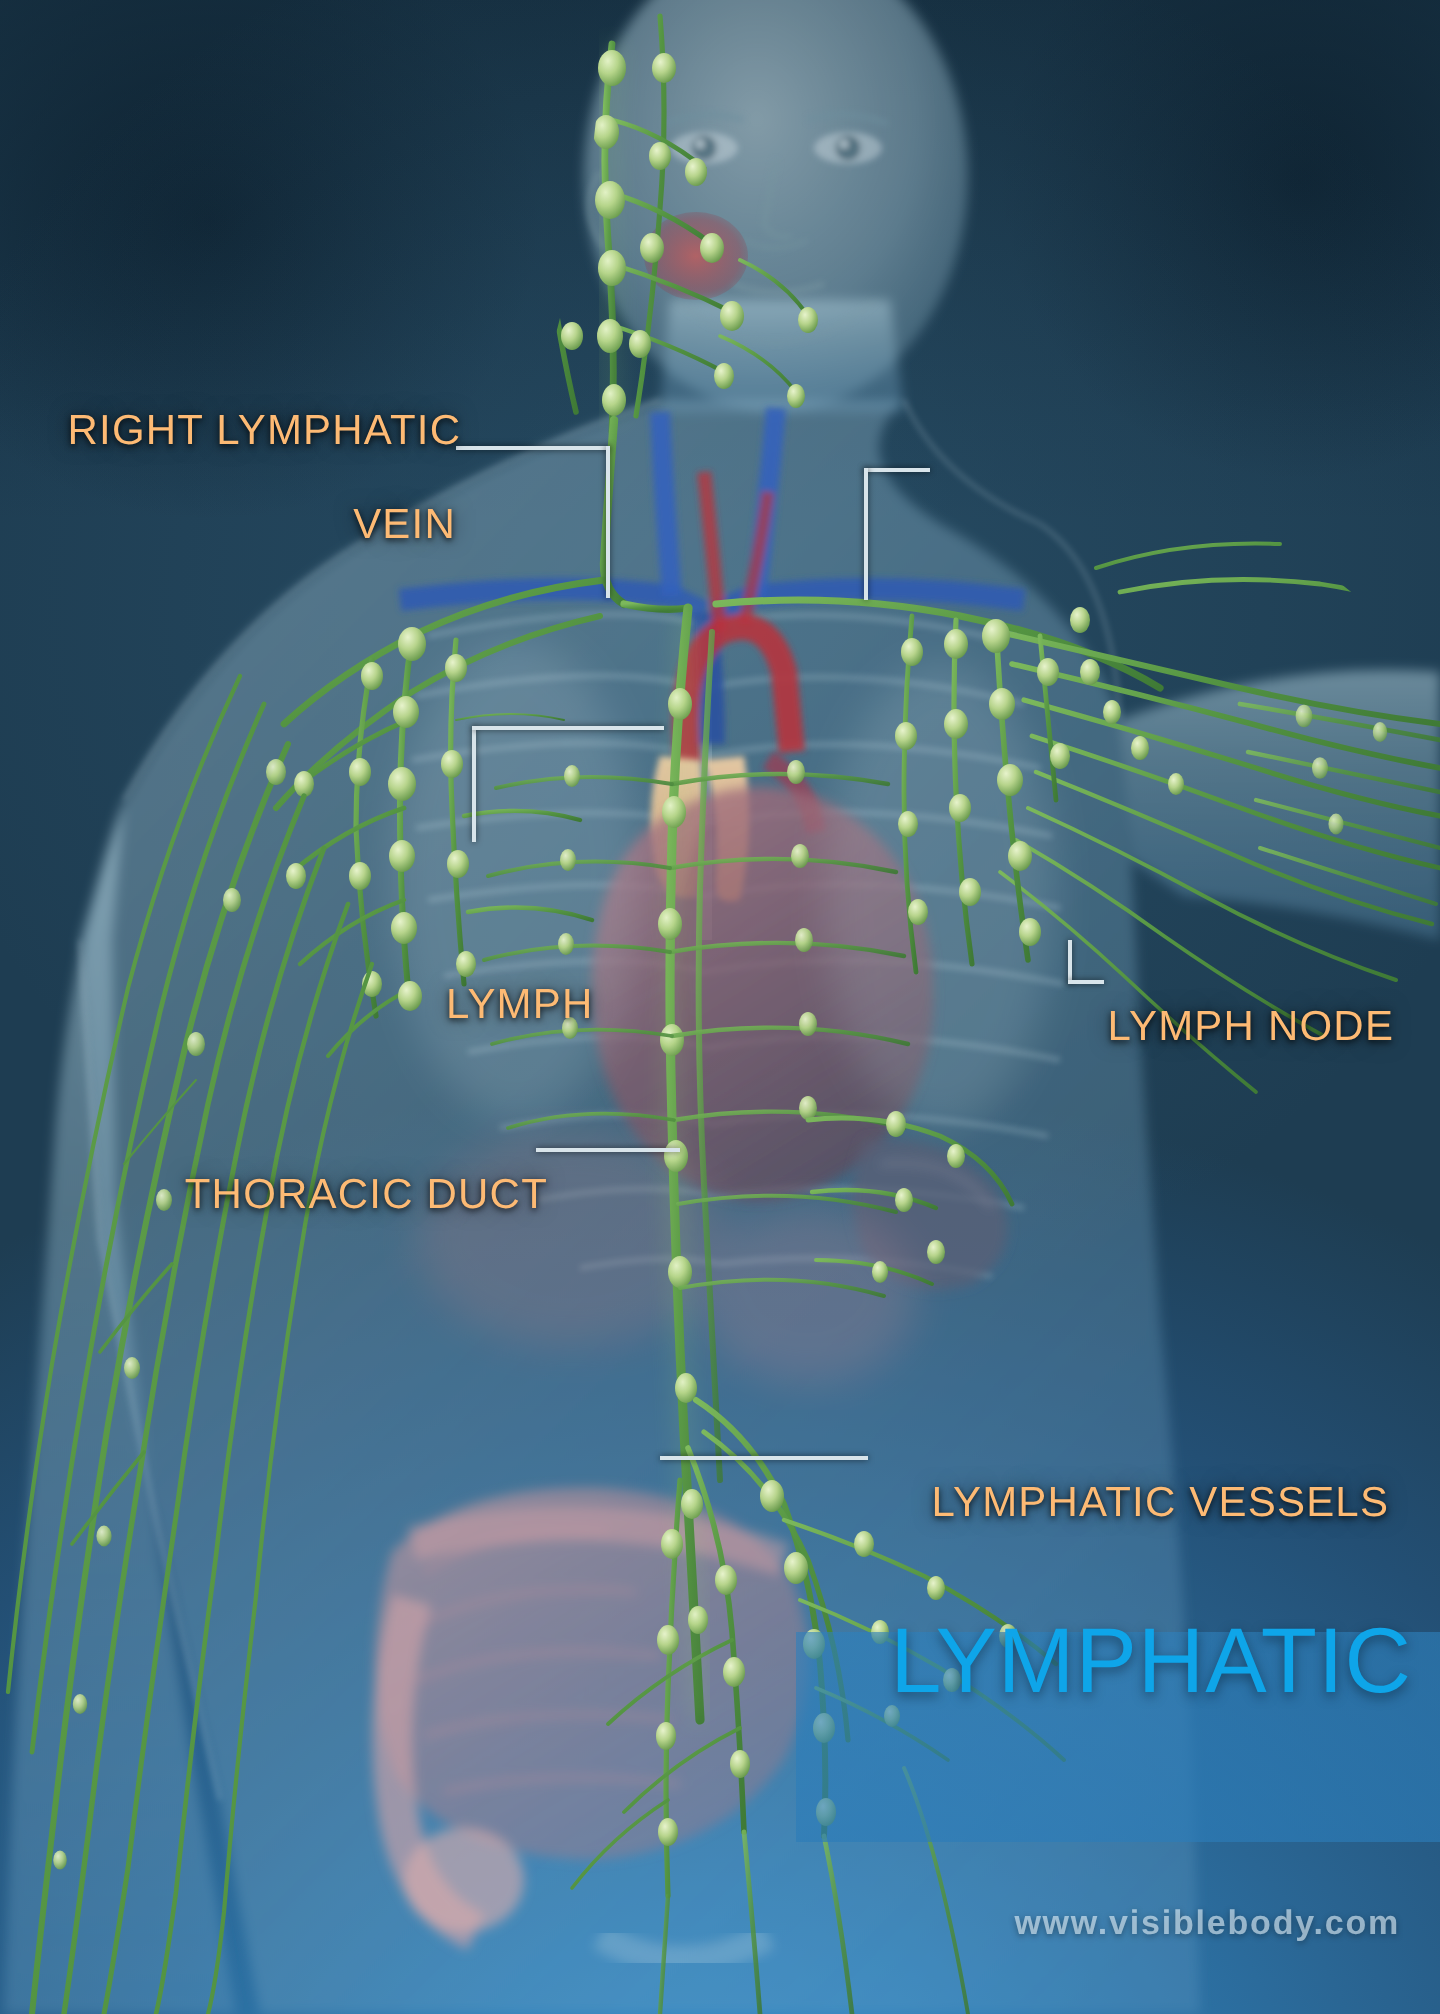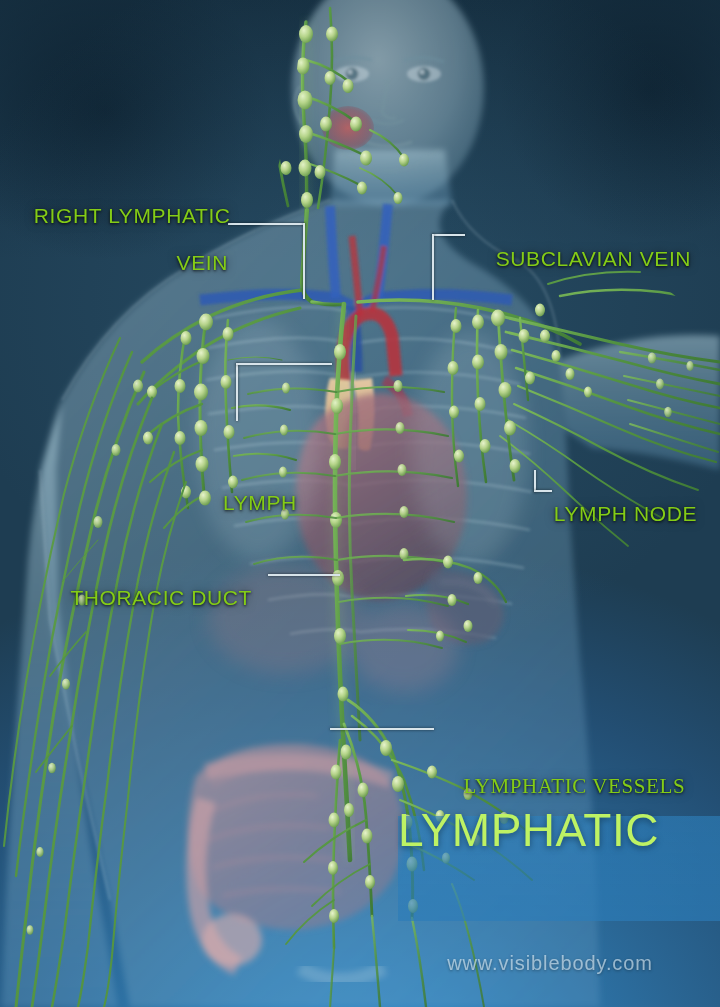--- a/index.html
+++ b/index.html
@@ -34,21 +34,21 @@
     background:radial-gradient(closest-side, rgba(10,28,42,0.70), rgba(10,28,42,0) 100%);
   }
 
   
   .art{position:absolute;inset:0;}
   .art svg{position:absolute;inset:0;width:720px;height:1007px;display:block;}
 
   
   .label{
     position:absolute;
-    color:#84cc16;
+    color:#fdba74;
     font-size:21px;
     letter-spacing:0.6px;
     line-height:1.12;
     text-shadow:0 1px 3px rgba(0,0,0,0.85), 0 0 10px rgba(0,0,0,0.55);
     white-space:pre;
     pointer-events:auto;
   }
   .label.right-align{text-align:right;}
 
   
@@ -58,36 +58,38 @@
 
   
   .title-plate{
     position:absolute;
     left:398px;top:816px;width:322px;height:105px;
     background:linear-gradient(180deg, rgba(46,128,188,0.62) 0%, rgba(44,124,184,0.66) 100%);
   }
   .title-text{
     position:absolute;
     left:398px;top:808px;width:308px;
-    color:#bef264;
+    text-align:right;
+    color:#0ea5e9;
     font-size:46px;
     line-height:0.96;
     letter-spacing:0.5px;
     text-shadow:0 2px 6px rgba(8,30,48,0.55);
   }
   .title-text .line{display:block;}
 
   .watermark{
     position:absolute;
     left:400px;top:952px;width:300px;
-    text-align:center;
+    text-align:right;
     color:rgba(225,240,250,0.62);
-    font-size:20px;
+    font-size:17px;
     letter-spacing:0.9px;
     text-shadow:0 1px 3px rgba(0,0,0,0.35);
+    font-weight:bold;
   }
 </style>
 </head>
 <body>
 
 <div class="stage">
 
   <div class="bg-base"></div>
   <div class="bg-corner-l"></div>
   <div class="bg-corner-r"></div>
@@ -570,38 +572,35 @@
 
   <div class="leader h" style="left:268px;top:574px;width:72px;"></div>
 
   <div class="leader h" style="left:330px;top:728px;width:104px;"></div>
 
   <div class="label right-align" style="left:8px;top:180px;width:220px;">
     <span>RIGHT LYMPHATIC</span><br>
     <span>VEIN</span>
   </div>
 
-  <div class="label" style="left:470px;top:223px;">
-    <span>SUBCLAVIAN VEIN</span>
-  </div>
 
   <div class="label" style="left:122px;top:420px;width:250px;text-align:center;">
     <br>
     <span>LYMPH</span>
   </div>
 
   <div class="label" style="left:528px;top:478px;">
     <span>LYMPH NODE</span>
   </div>
 
-  <div class="label right-align" style="left:22px;top:562px;width:230px;">
+  <div class="label right-align" style="left:44px;top:562px;width:230px;">
     <span>THORACIC DUCT</span>
   </div>
 
-  <div class="label" style="left:440px;top:751px;font-family:Liberation Serif, serif;">
+  <div class="label" style="left:440px;top:716px;">
     <span>LYMPHATIC VESSELS</span>
   </div>
 
   <div class="title-plate"></div>
   <div class="title-text">
     <span class="line">LYMPHATIC</span>
   </div>
 
   <div class="watermark">
     <span>www.visiblebody.com</span>

